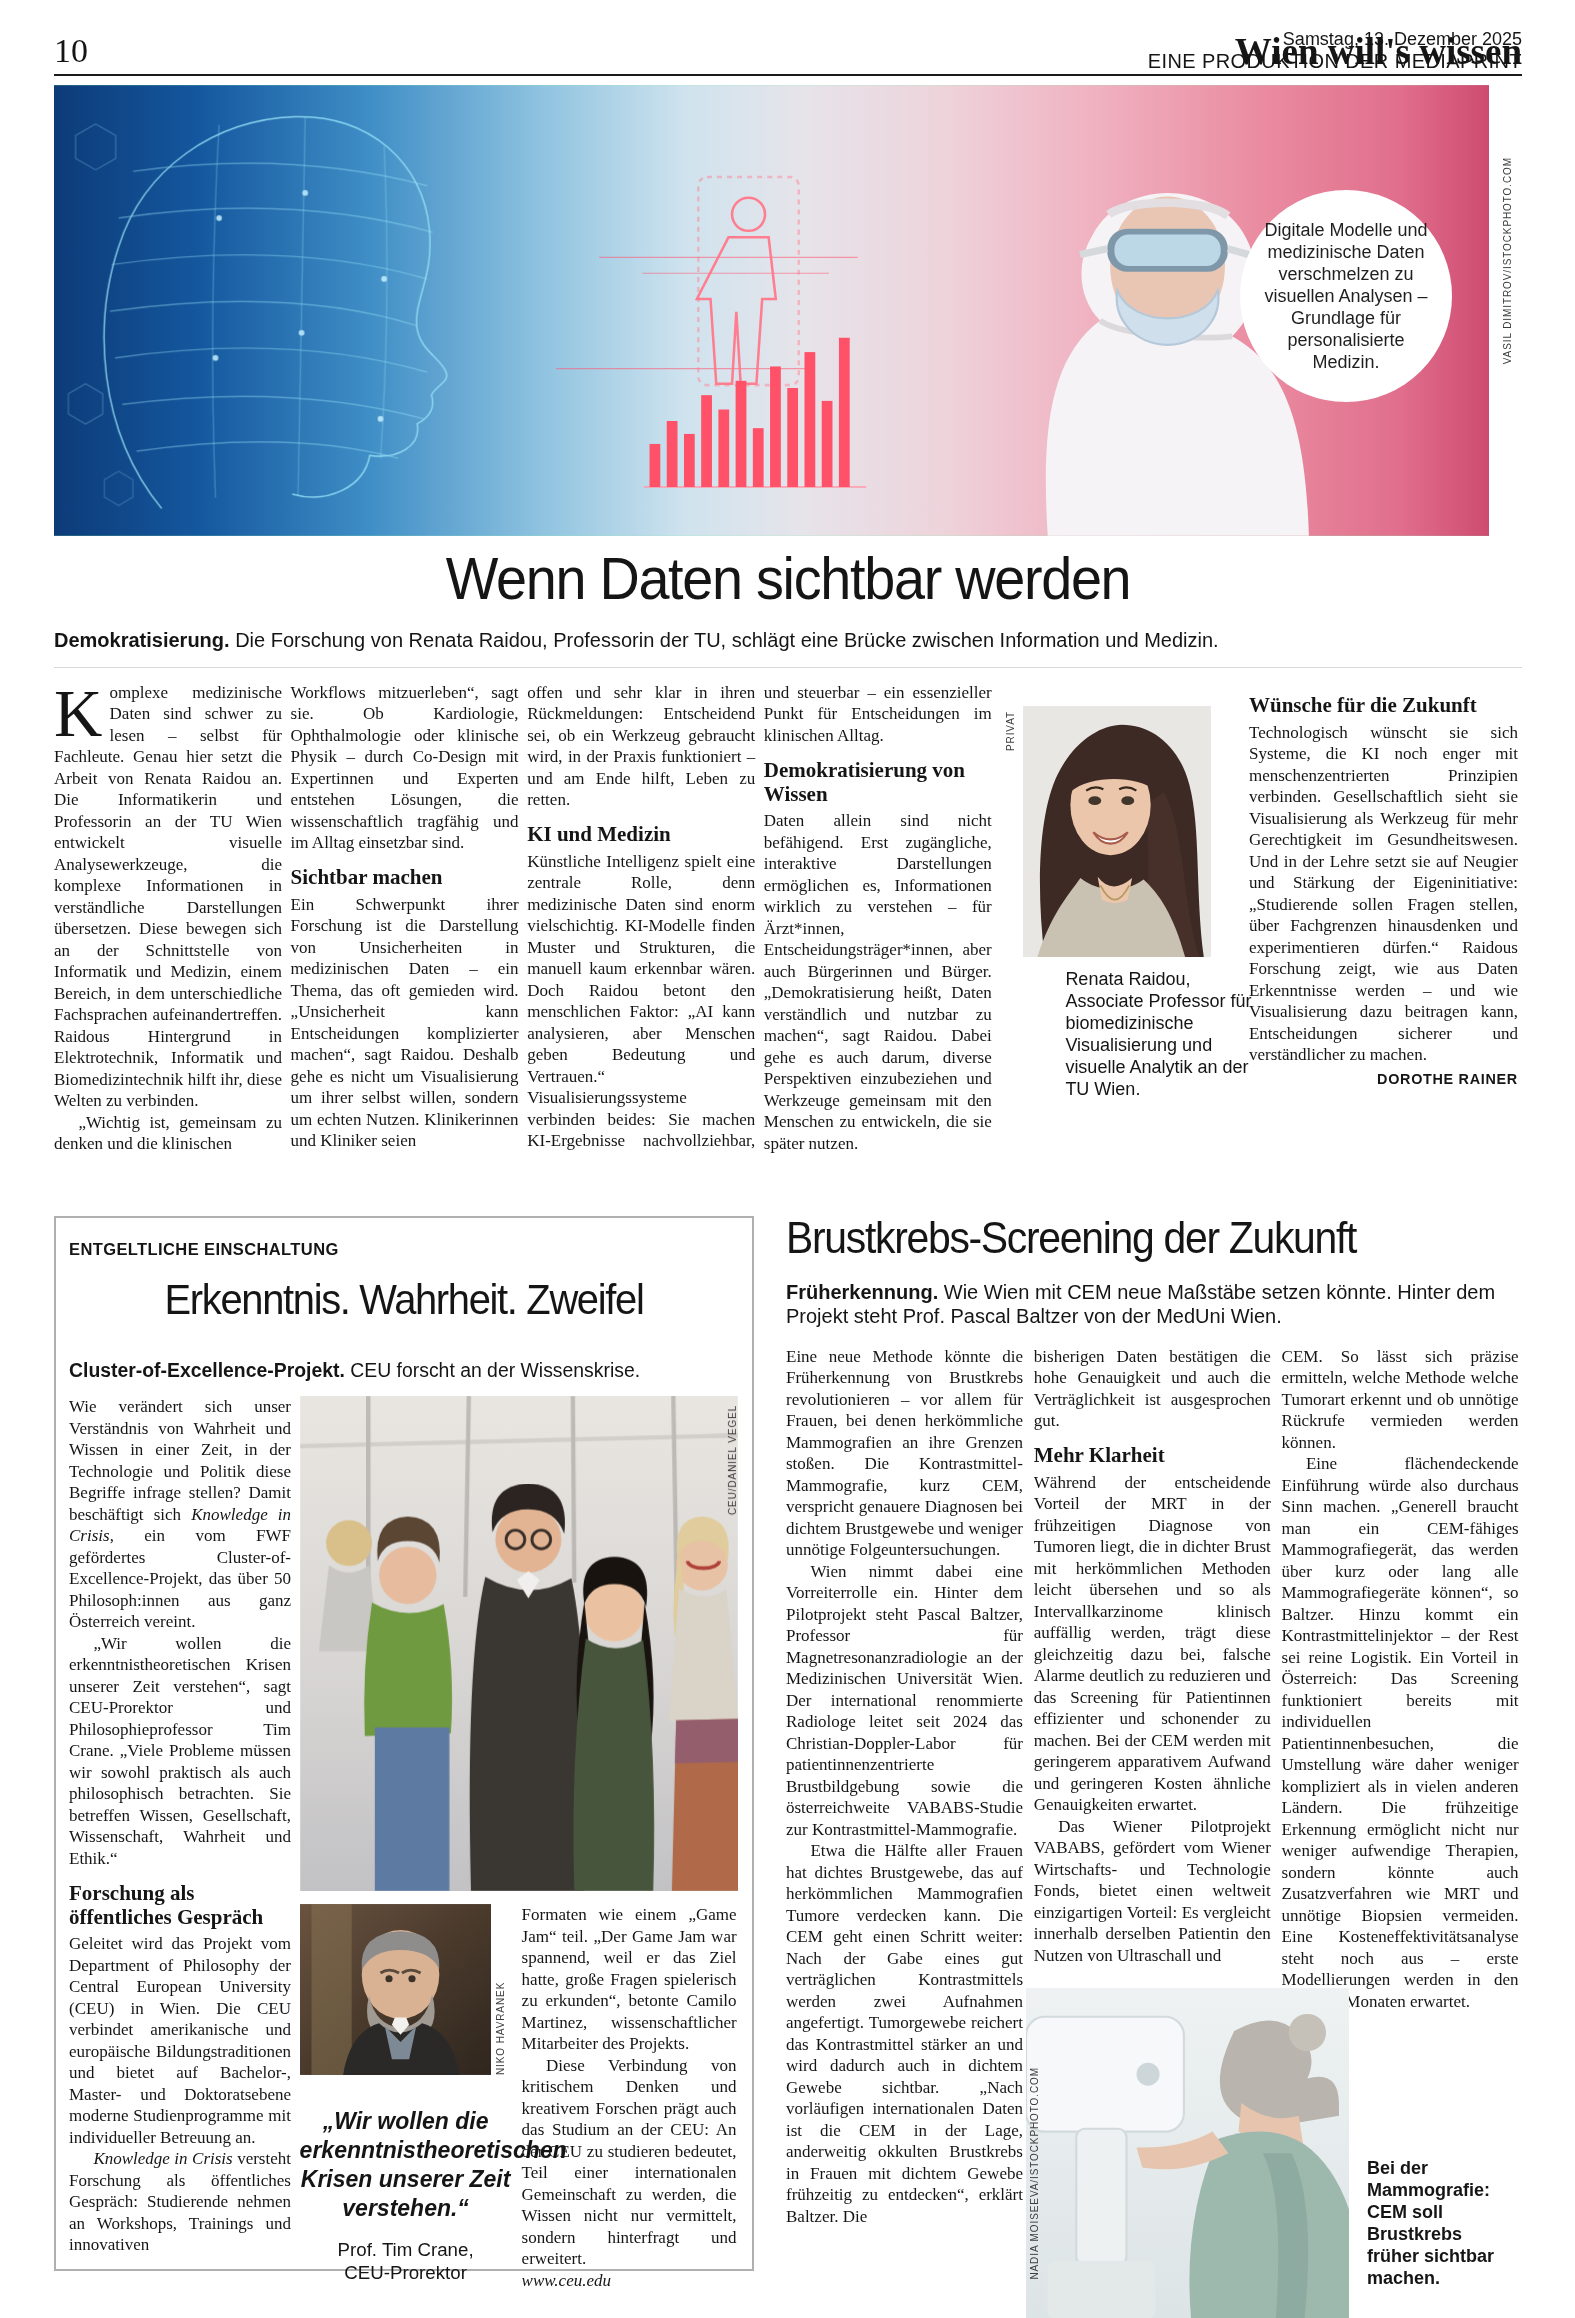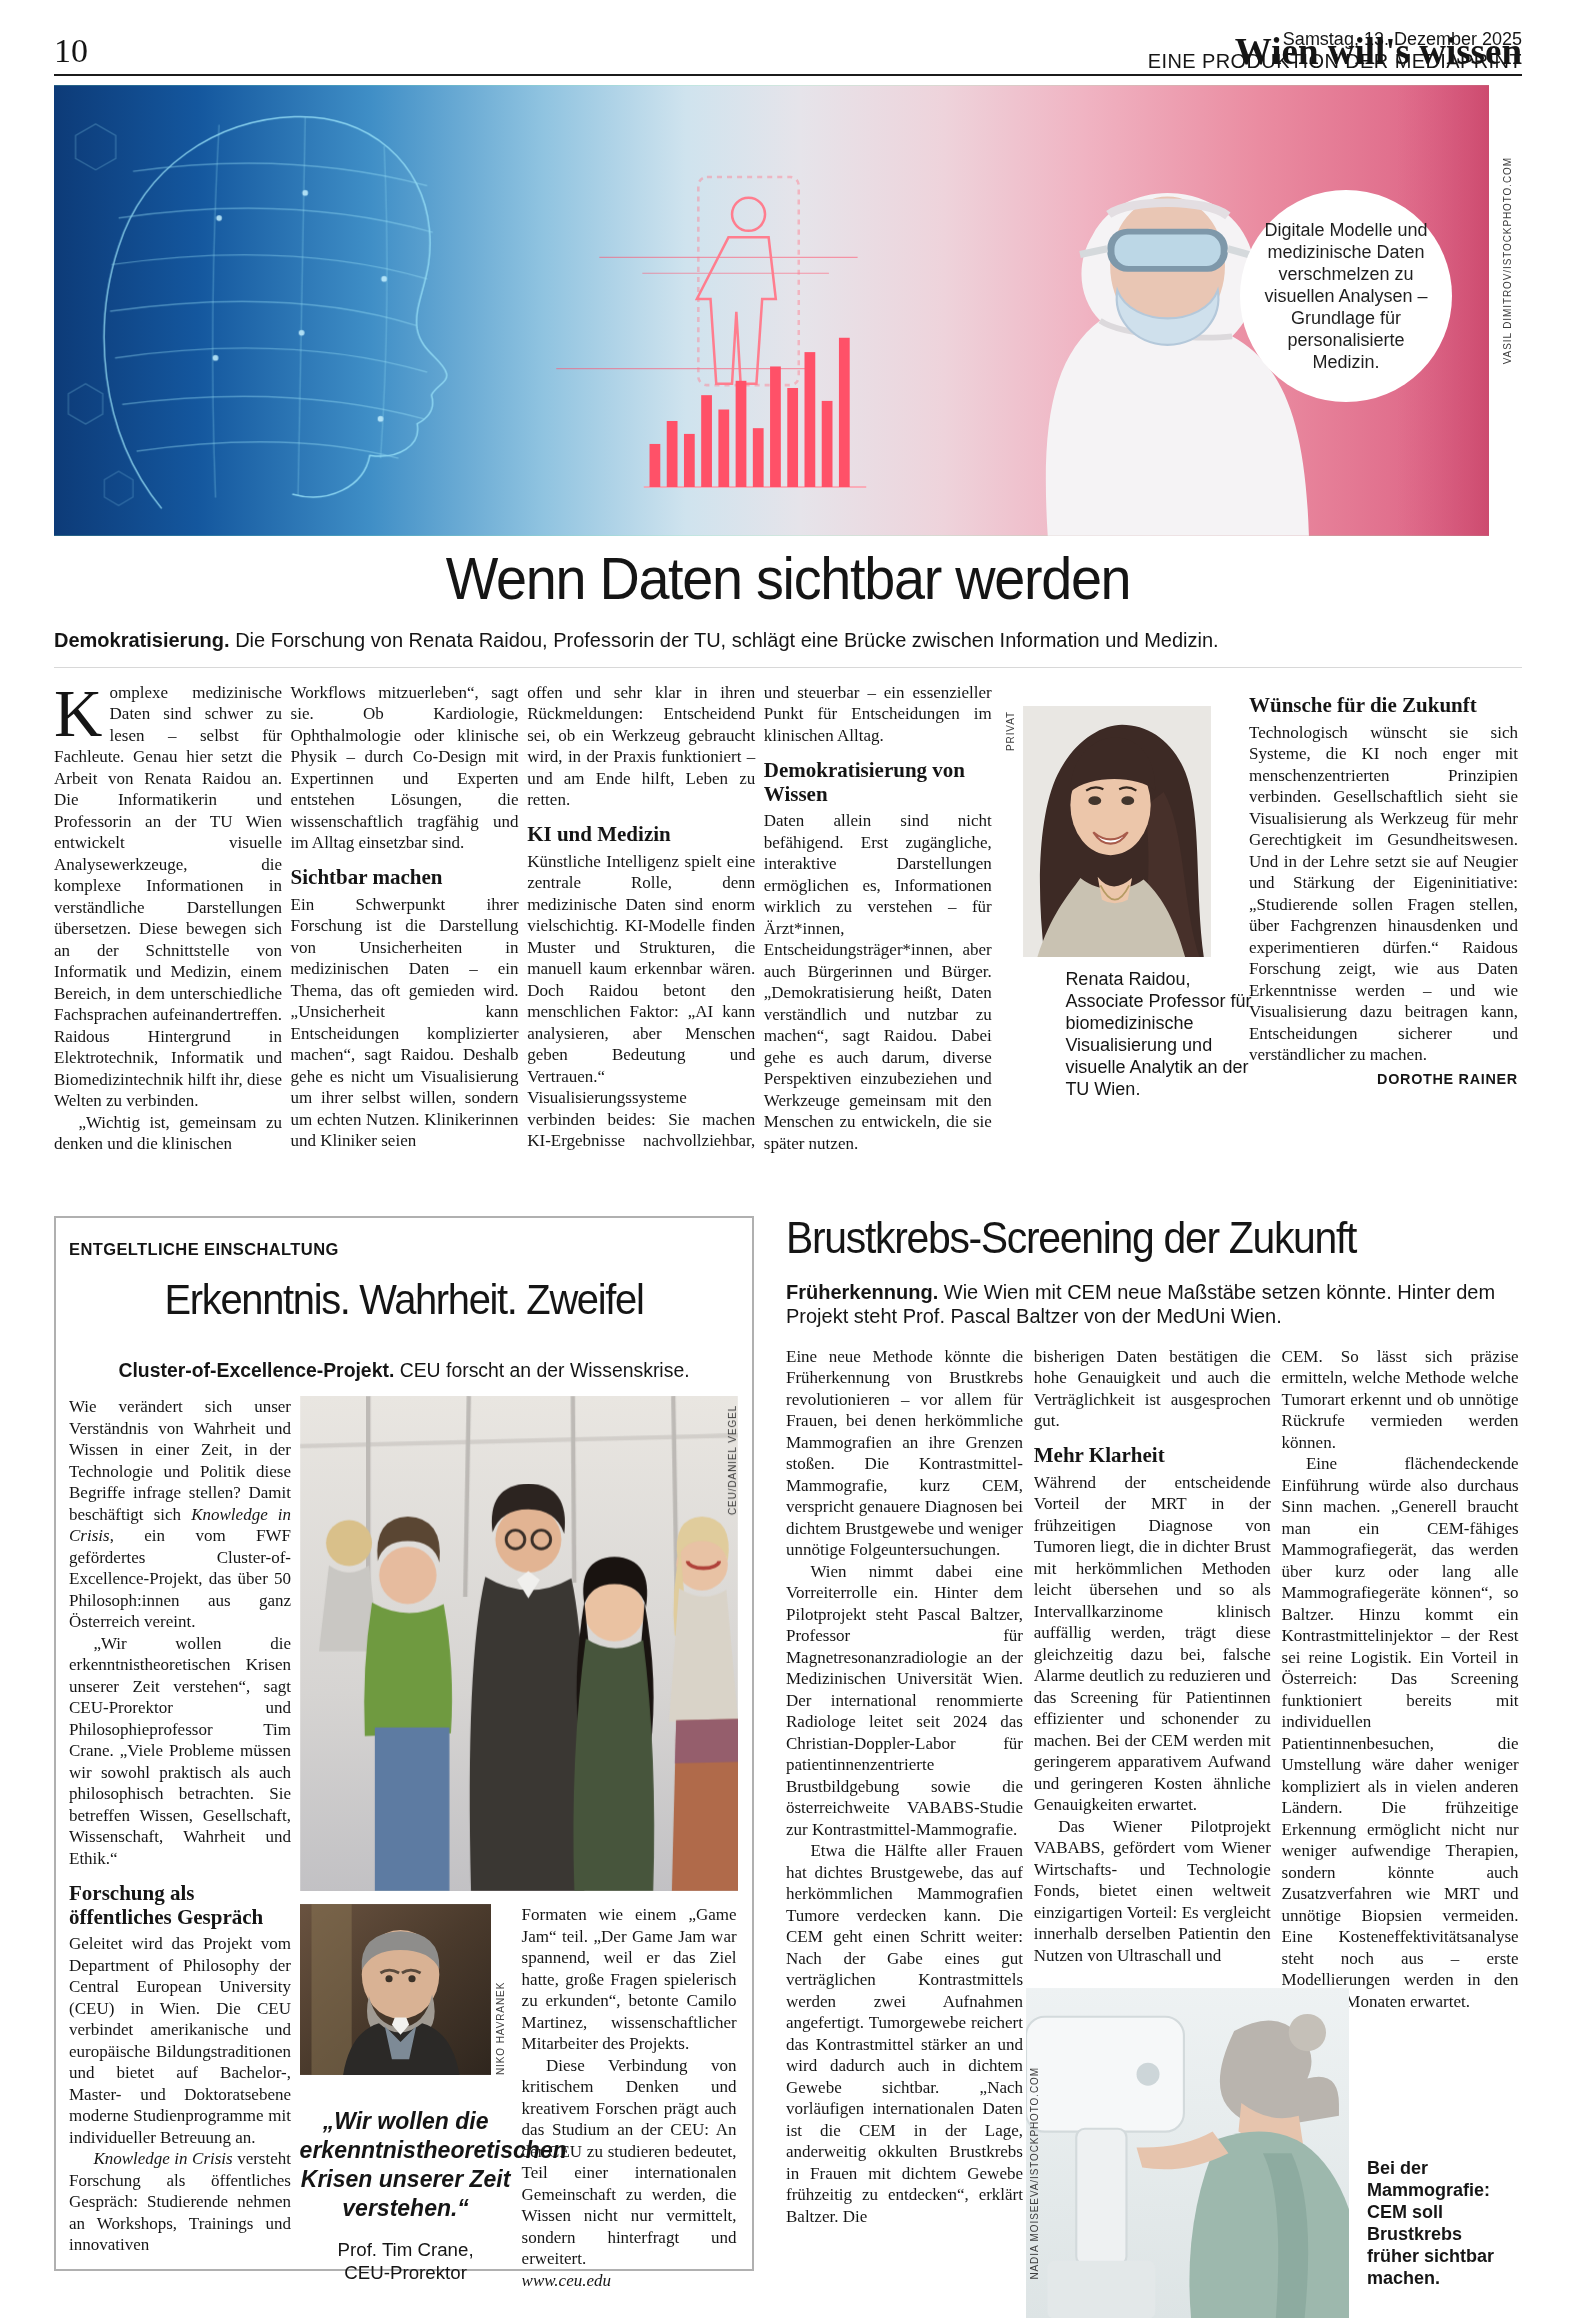--- a/index.html
+++ b/index.html
@@ -53,21 +53,21 @@
   .photocol{width:240px;flex:none;position:relative;padding-top:24.4px;box-sizing:border-box;}
   .photocol .vcred{position:absolute;left:4.3px;top:29px;}
   .pcinner{margin-left:23px;width:188px;}
   .photocol .caption{margin-top:8.6px;width:187px;margin-left:42px;}
   .lastcol{width:269px;flex:none;}
 
   
   .adbox{position:absolute;left:54px;top:1216px;width:700px;height:1055px;border:2.2px solid #b0b0b0;box-sizing:border-box;padding:11.5px 13px;}
   .adlabel{font-family:"Liberation Sans",sans-serif;font-weight:700;font-size:16.5px;letter-spacing:0.4px;margin-top:10px;}
   .adhead{text-align:center;font-size:42px;line-height:46px;margin-top:18.7px;transform:scaleX(.95);}
-  .adkick{font-family:"Liberation Sans",sans-serif;font-size:19.4px;line-height:24px;margin-top:20px;text-align:center;}
+  .adkick{font-family:"Liberation Sans",sans-serif;font-size:19.4px;line-height:24px;margin-top:20px;}
   .adbody{display:flex;gap:8.6px;margin-top:14.4px;}
   .adcolA{width:222px;flex:none;}
   .adright{width:438px;flex:none;position:relative;}
   .groupwrap{position:relative;width:438px;height:495px;}
   .gp-credit{position:absolute;right:0px;top:8.6px;}
   .adrow{display:flex;gap:10px;margin-top:13px;}
   .quotecol{width:212px;flex:none;}
   .portraitwrap{display:flex;gap:4.3px;}
   .quote{font-family:"Liberation Sans",sans-serif;font-weight:700;font-style:italic;font-size:23px;line-height:29px;text-align:center;margin-top:32px;}
   .quoteattr{font-family:"Liberation Sans",sans-serif;font-size:18.7px;line-height:23px;text-align:center;margin-top:14.4px;white-space:pre-line;}

